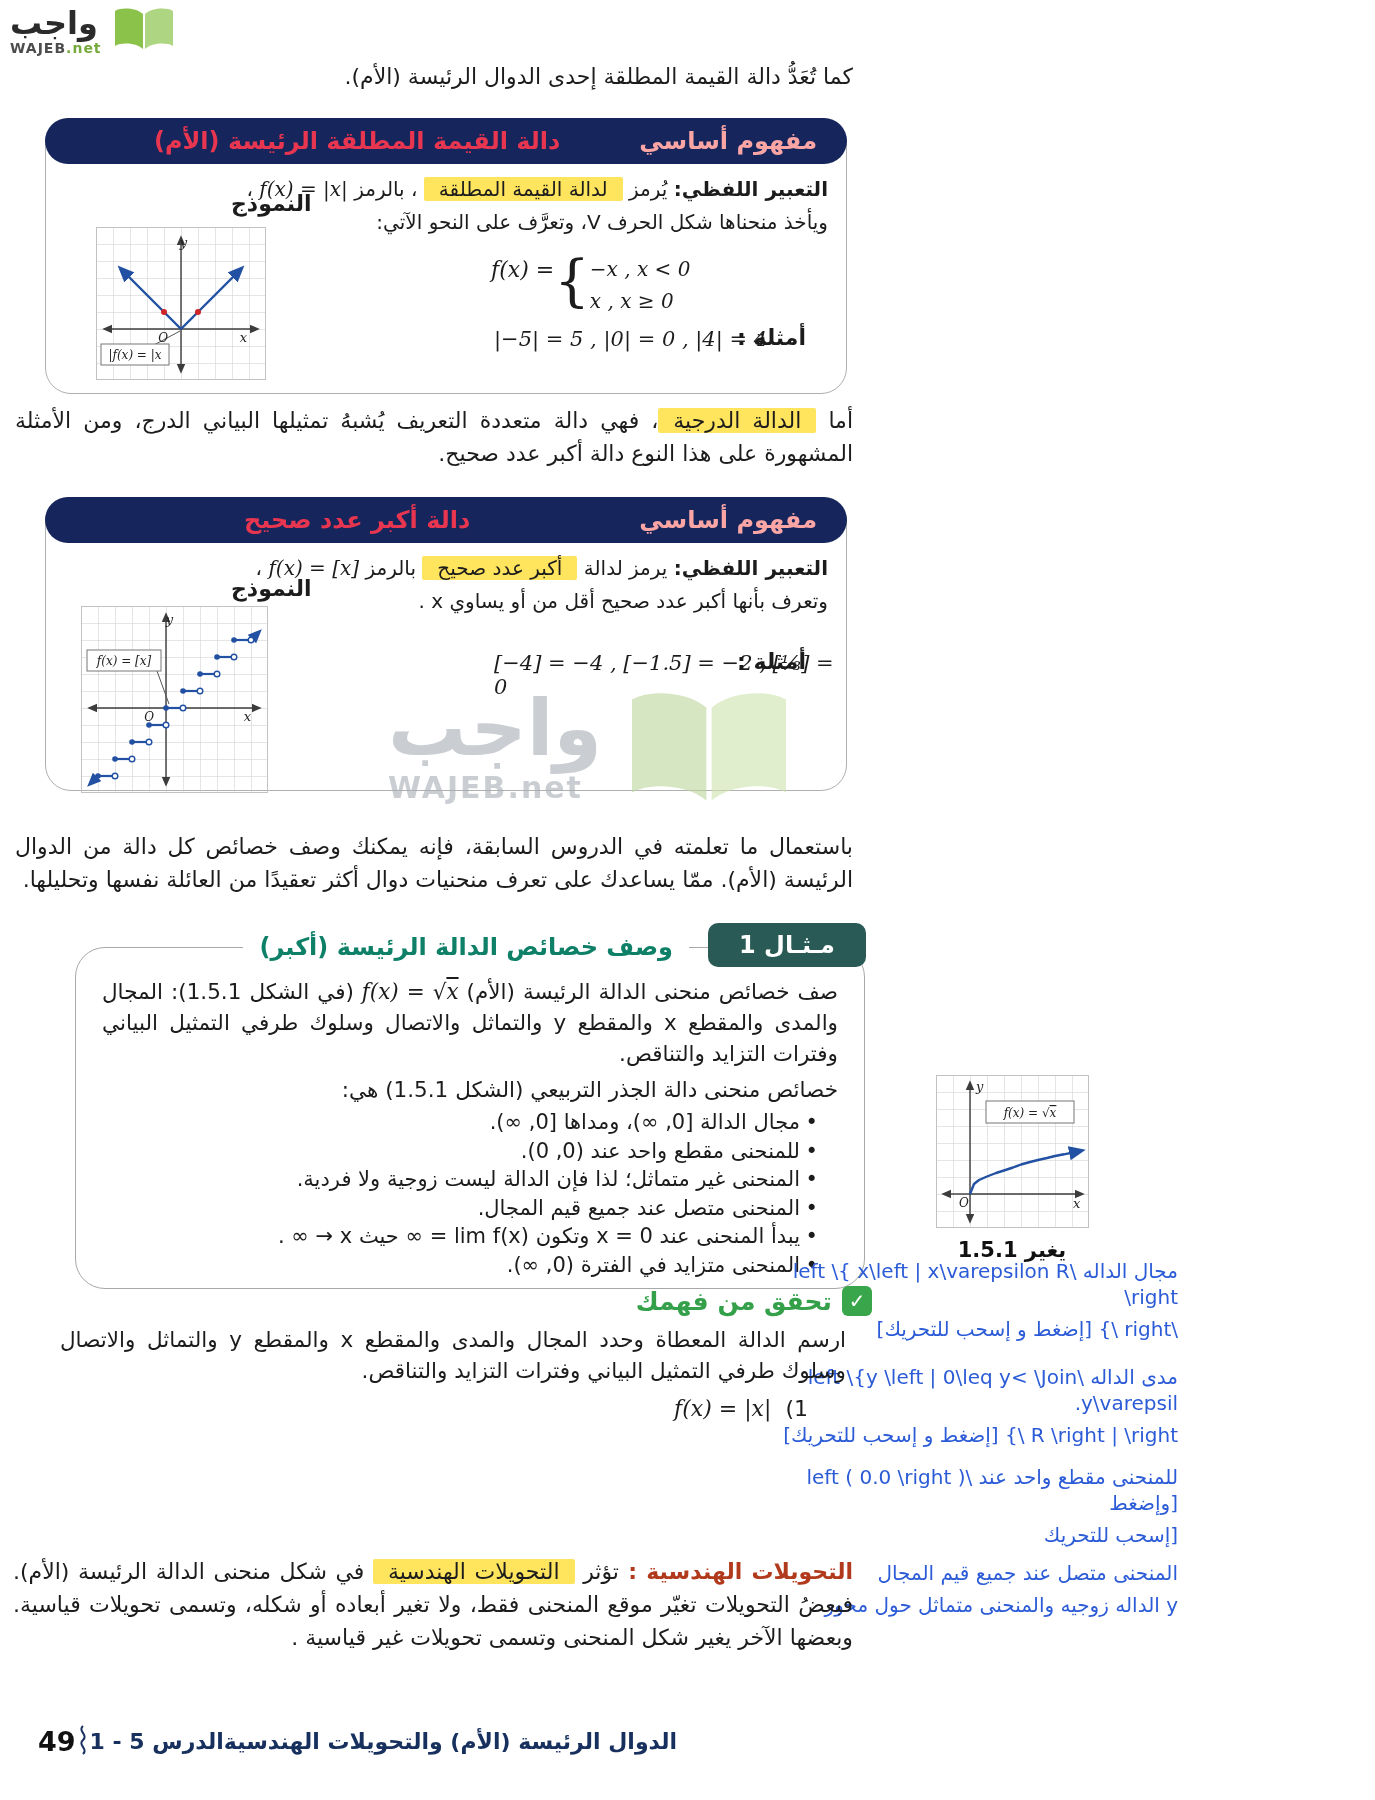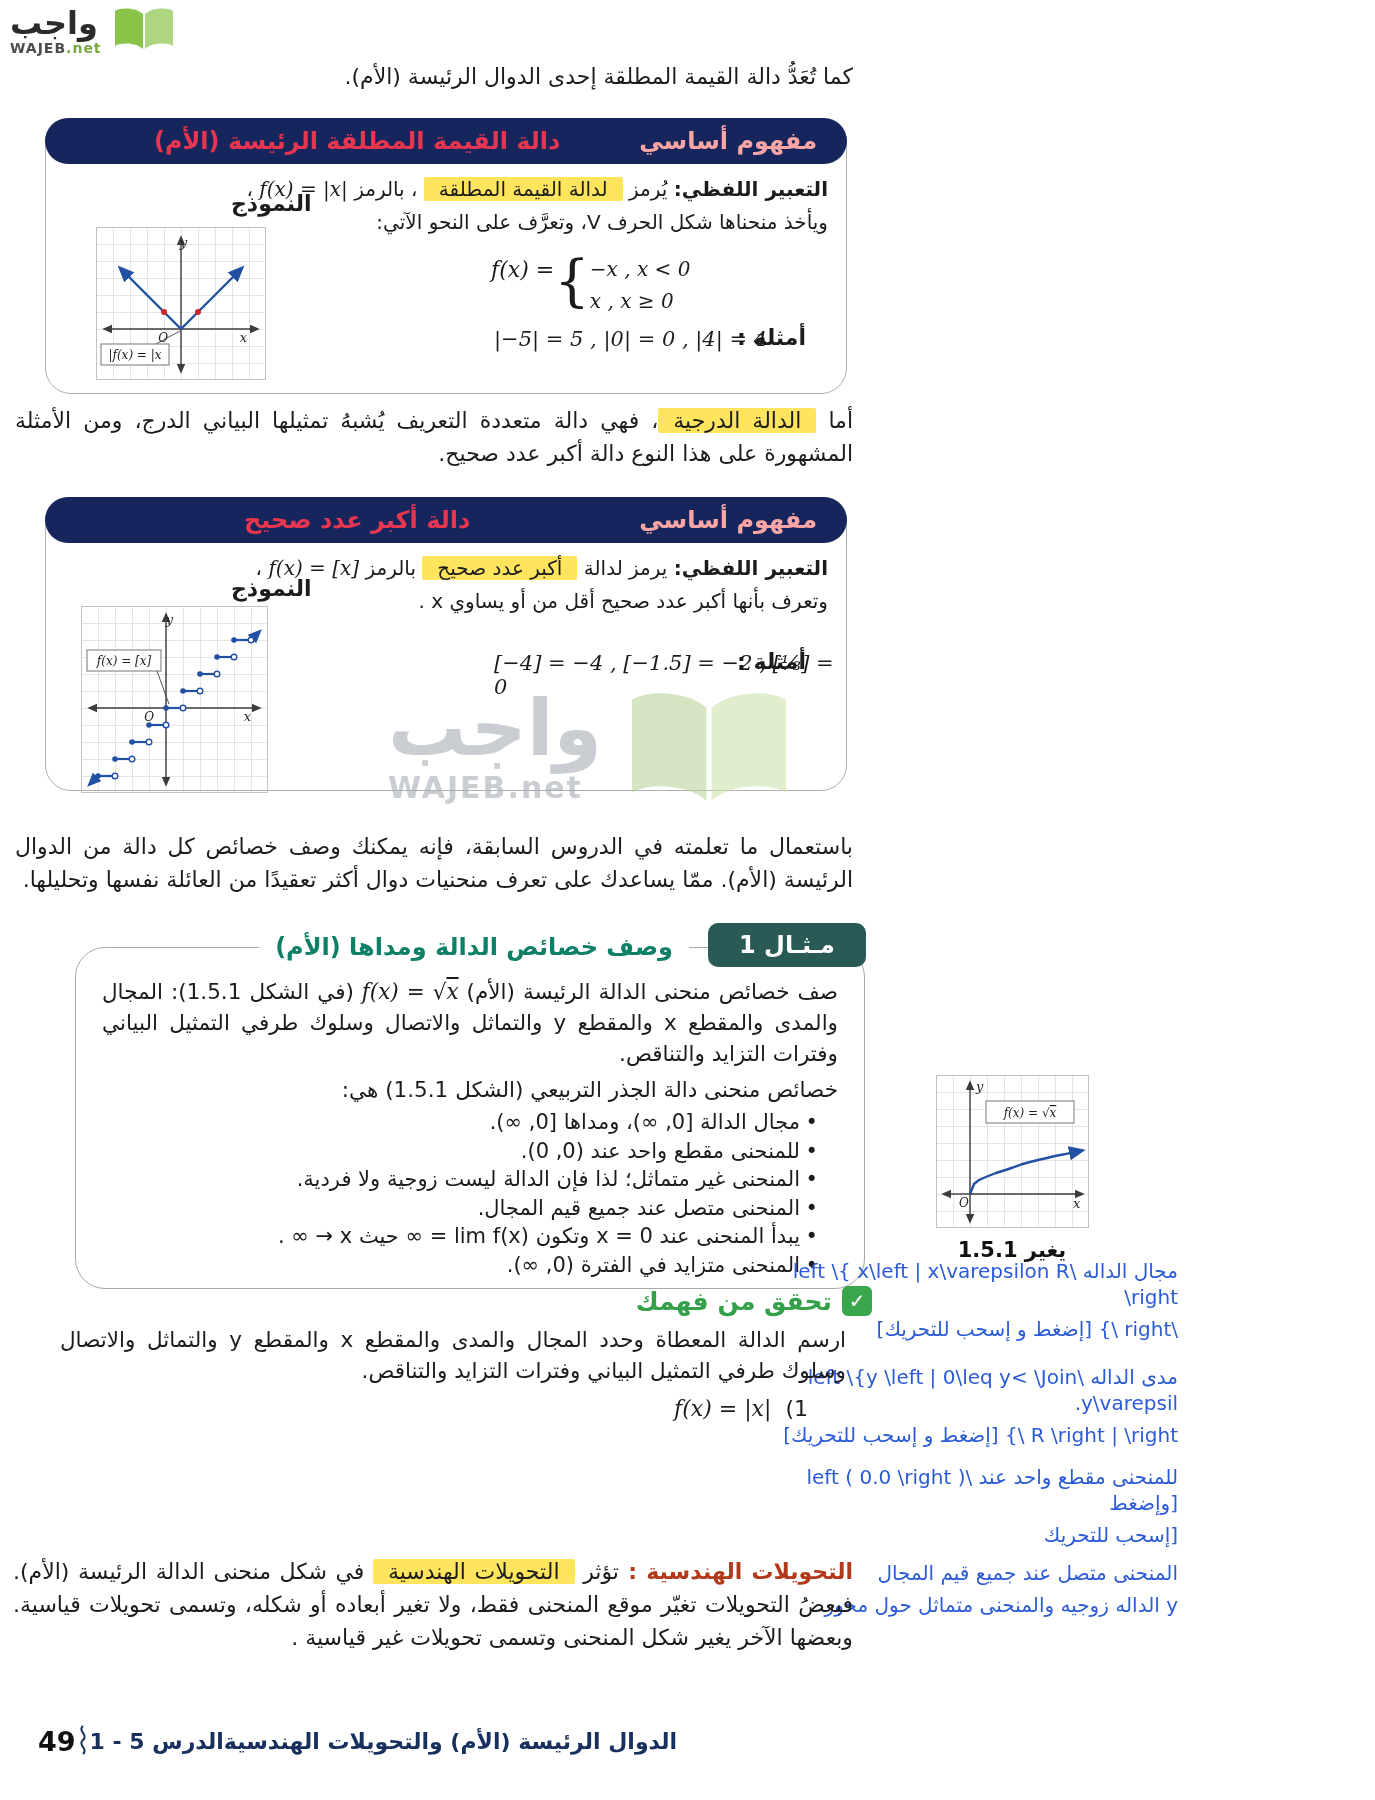--- a/index.html
+++ b/index.html
@@ -274,21 +274,21 @@
     <svg width="170" height="128" viewBox="0 0 64 48">
       <path d="M31 8 C24 2 10 1 3 5 L3 40 C10 36 24 37 31 43 Z" fill="#bcd49a"></path>
       <path d="M33 8 C40 2 54 1 61 5 L61 40 C54 36 40 37 33 43 Z" fill="#cee3ae"></path>
     </svg>
   </div>
 
   <div class="para" id="para-bridge">باستعمال ما تعلمته في الدروس السابقة، فإنه يمكنك وصف خصائص كل دالة من الدوال الرئيسة (الأم). ممّا يساعدك على تعرف منحنيات دوال أكثر تعقيدًا من العائلة نفسها وتحليلها.</div>
 
   <div id="example1">
     <div class="ex-tab">مـثـال 1</div>
-    <div class="ex-title">وصف خصائص الدالة ومداها (الأم)</div>
+    <div class="ex-title">وصف خصائص الدالة الرئيسة (أكبر)</div>
     <div class="ex-problem">
       <span>صف خصائص منحنى الدالة الرئيسة (الأم) </span><span class="math"><span>f(x) = √</span><span class="rad">x</span></span><span> (في الشكل 1.5.1): المجال والمدى والمقطع x والمقطع y والتماثل والاتصال وسلوك طرفي التمثيل البياني وفترات التزايد والتناقص.</span>
     </div>
     <div class="ex-sol">خصائص منحنى دالة الجذر التربيعي (الشكل 1.5.1) هي:</div>
     <ul class="props">
       <li>مجال الدالة [0, ∞)، ومداها [0, ∞).</li>
       <li>للمنحنى مقطع واحد عند (0, 0).</li>
       <li>المنحنى غير متماثل؛ لذا فإن الدالة ليست زوجية ولا فردية.</li>
       <li>المنحنى متصل عند جميع قيم المجال.</li>
       <li>يبدأ المنحنى عند x = 0 وتكون lim f(x) = ∞ حيث x → ∞ .</li>

